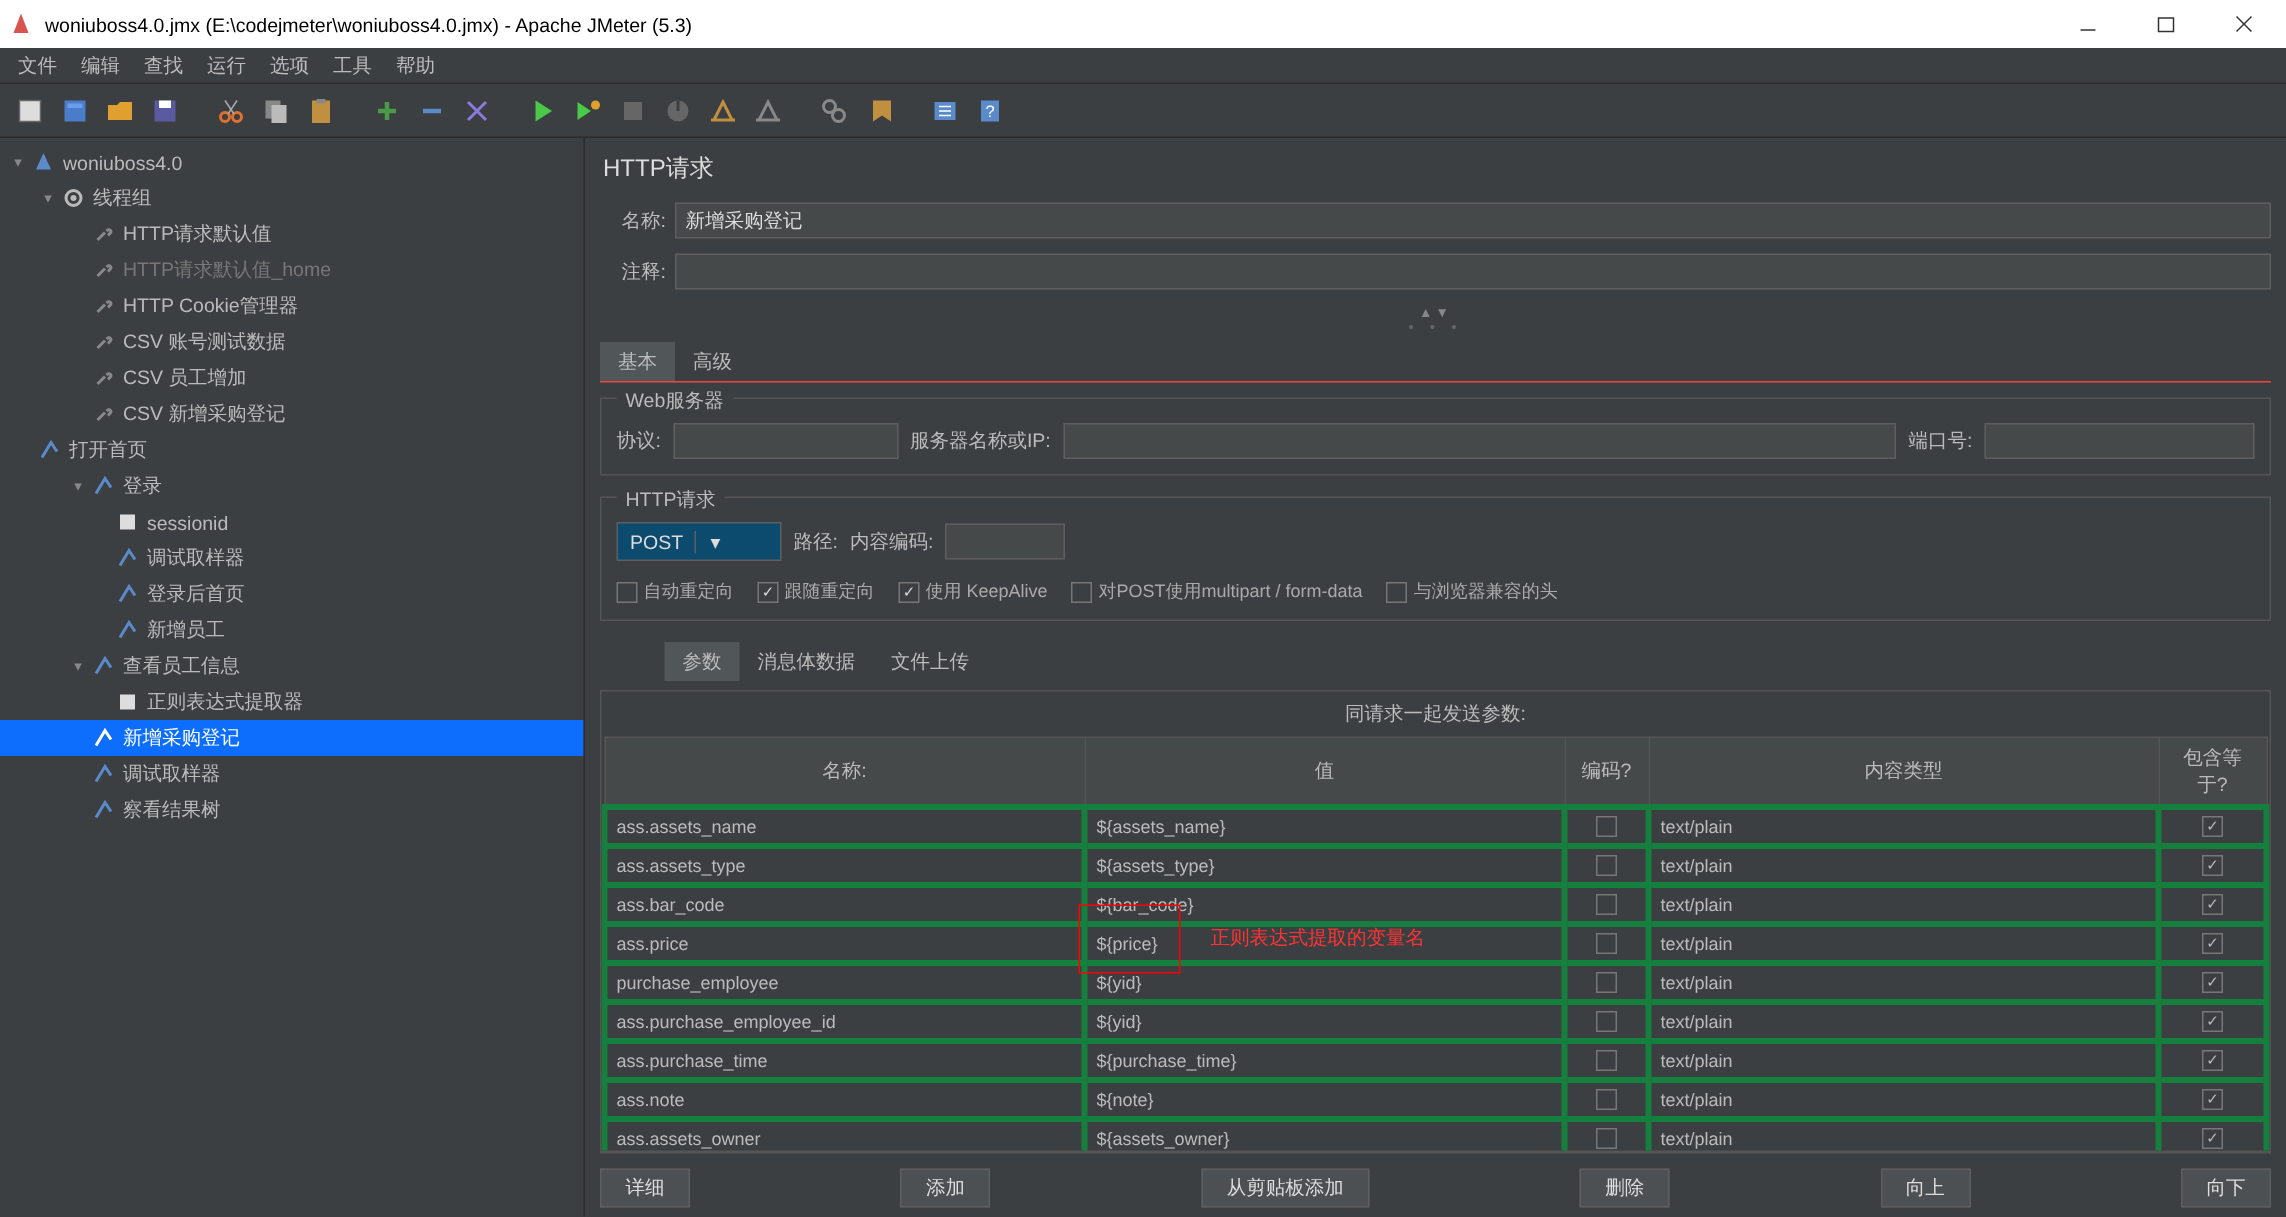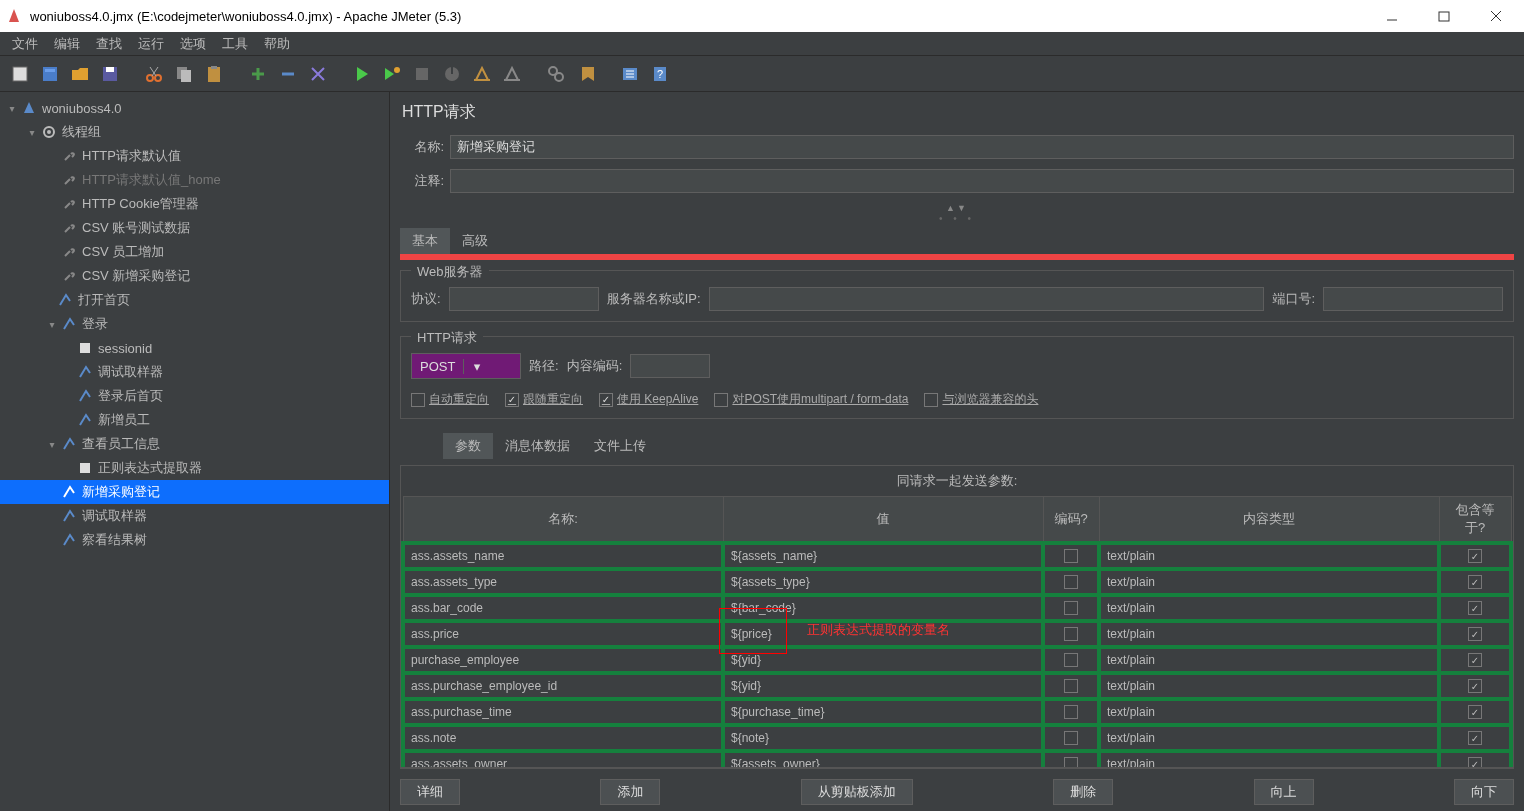--- a/index.html
+++ b/index.html
@@ -30,34 +30,34 @@
 
 .content { flex: 1; background: #3c3f41; display: flex; flex-direction: column; padding: 6px 10px 0 10px; overflow: hidden; }
 .content-title { font-size: 16px; color: #ddd; padding: 4px 0 12px 2px; }
 .form-row { display: flex; align-items: center; margin-bottom: 10px; }
 .form-label { width: 44px; text-align: right; margin-right: 6px; font-size: 13px; }
 .form-input { flex: 1; height: 24px; background: #45494a; border: 1px solid #5e5e5e; color: #ddd; padding: 0 6px; font-size: 13px; }
 
 .collapse-handle { height: 10px; text-align: center; color: #888; font-size: 9px; letter-spacing: 2px; }
 .dots-sep { text-align: center; color: #666; font-size: 10px; letter-spacing: 4px; margin-bottom: 4px; }
 
-.tabs { display: flex; border-bottom: 6px solid #ef4444; }
+.tabs { display: flex; border-bottom: 1px solid #ef4444; }
 .tab { padding: 4px 12px; font-size: 13px; cursor: default; }
 .tab.active { background: #515658; }
 
 .section-box { border: 1px solid #555; margin-top: 10px; padding: 8px 10px 10px 10px; position: relative; }
 .section-title { position: relative; top: -16px; background: #3c3f41; padding: 0 6px; display: inline-block; color: #bbb; font-size: 13px; }
 .inline-row { display: flex; align-items: center; gap: 8px; margin-top: -10px; }
 .inline-label { font-size: 13px; }
 .inline-input { height: 24px; background: #45494a; border: 1px solid #5e5e5e; color: #ddd; padding: 0 6px; font-size: 13px; }
 
-.select-box { display: flex; align-items: center; background: #701a75; border: 1px solid #5e5e5e; height: 26px; padding: 0 8px; color: #ddd; }
+.select-box { display: flex; align-items: center; background: #0c4a6e; border: 1px solid #5e5e5e; height: 26px; padding: 0 8px; color: #ddd; }
 .select-arrow { width: 20px; text-align: center; border-left: 1px solid #5e5e5e; margin-left: 8px; padding-left: 6px; }
 
-.checkbox-row { display: flex; align-items: flex-start; gap: 16px; margin-top: 12px; font-size: 12px; color: #aaa; text-decoration: underline; }
+.checkbox-row { display: flex; align-items: flex-start; gap: 16px; margin-top: 12px; font-size: 12px; color: #aaa; }
 .cb { display: flex; align-items: center; gap: 4px; }
 .cb-box { width: 14px; height: 14px; border: 1px solid #777; display: flex; align-items: center; justify-content: center; font-size: 10px; color: #ddd; }
 .cb-box.checked::after { content: "✓"; }
 
 .subtabs { display: flex; margin-top: 14px; }
 .subtab { padding: 4px 12px; font-size: 13px; }
 .subtab.active { background: #515658; margin-left: 43px; }
 
 .params-area { border: 1px solid #555; margin-top: 6px; flex: 1; display: flex; flex-direction: column; overflow: hidden; }
 .params-title { font-size: 13px; padding: 6px 0; text-align: center; }
@@ -309,21 +309,21 @@
     <span class="tree-label ">CSV 员工增加</span>
         </div>
         <div class="tree-node" style="padding-left:60px">
     <span class="tree-icon">
             <svg width="14" height="14">
               <path d="M3 11 L8 6 M9 5 C11 3 13 5 11 7 L10 8" fill="none" stroke="#888" stroke-width="2"></path>
             </svg>
           </span>
     <span class="tree-label ">CSV 新增采购登记</span>
         </div>
-        <div class="tree-node" style="padding-left:56px">
+        <div class="tree-node" style="padding-left:24px">
     <span class="tree-icon">
             <svg width="14" height="14">
               <path d="M2 12 L8 2 L12 8" fill="none" stroke="#5a8ac9" stroke-width="2"></path>
             </svg>
           </span>
     <span class="tree-label ">打开首页</span>
         </div>
       </div>
     <div class="tree-node" style="padding-left:44px">
       <span class="tree-toggle">▾</span>

